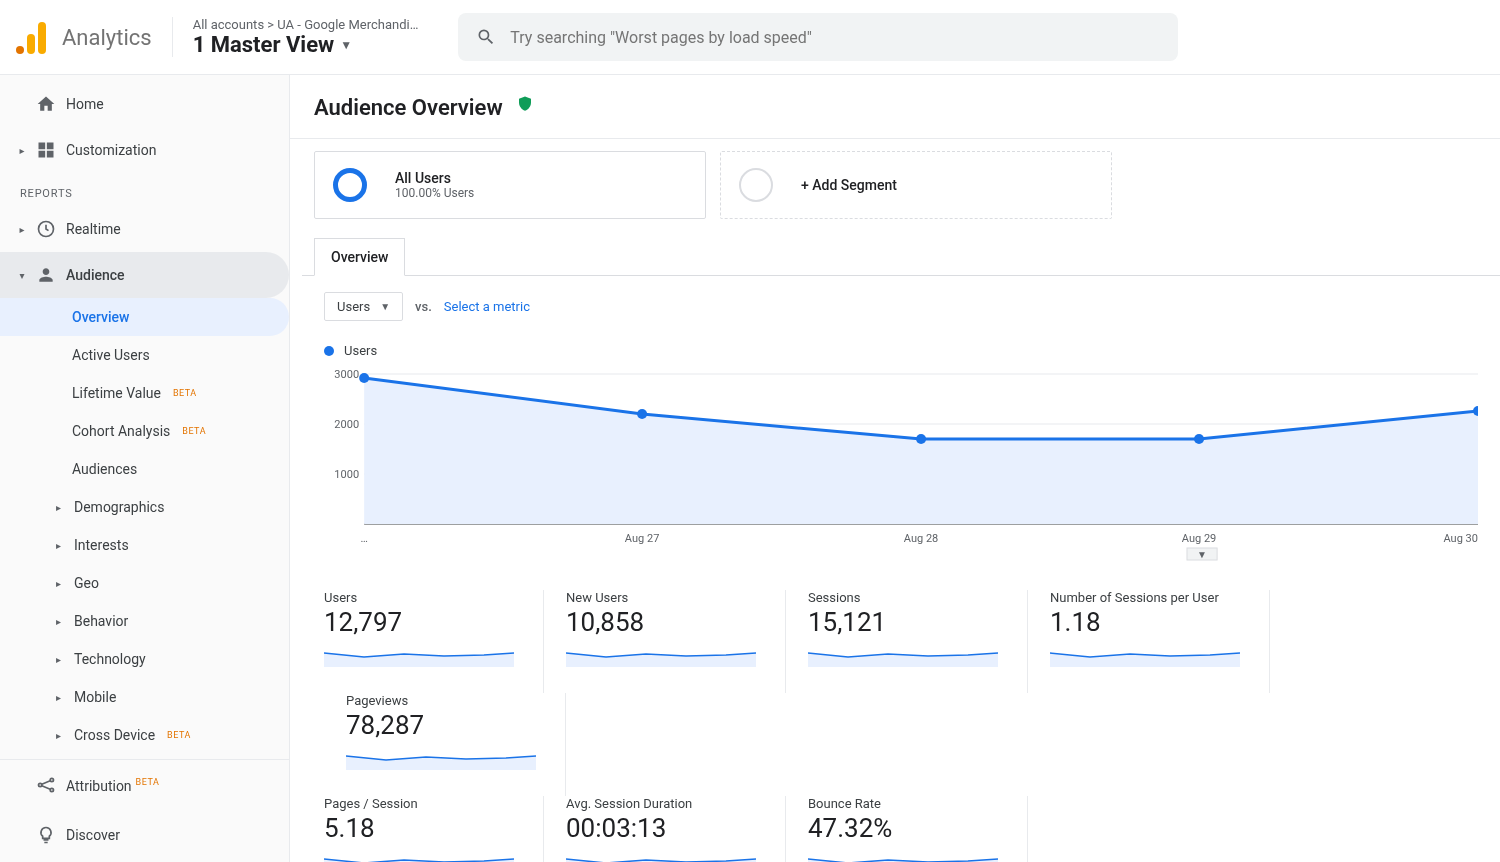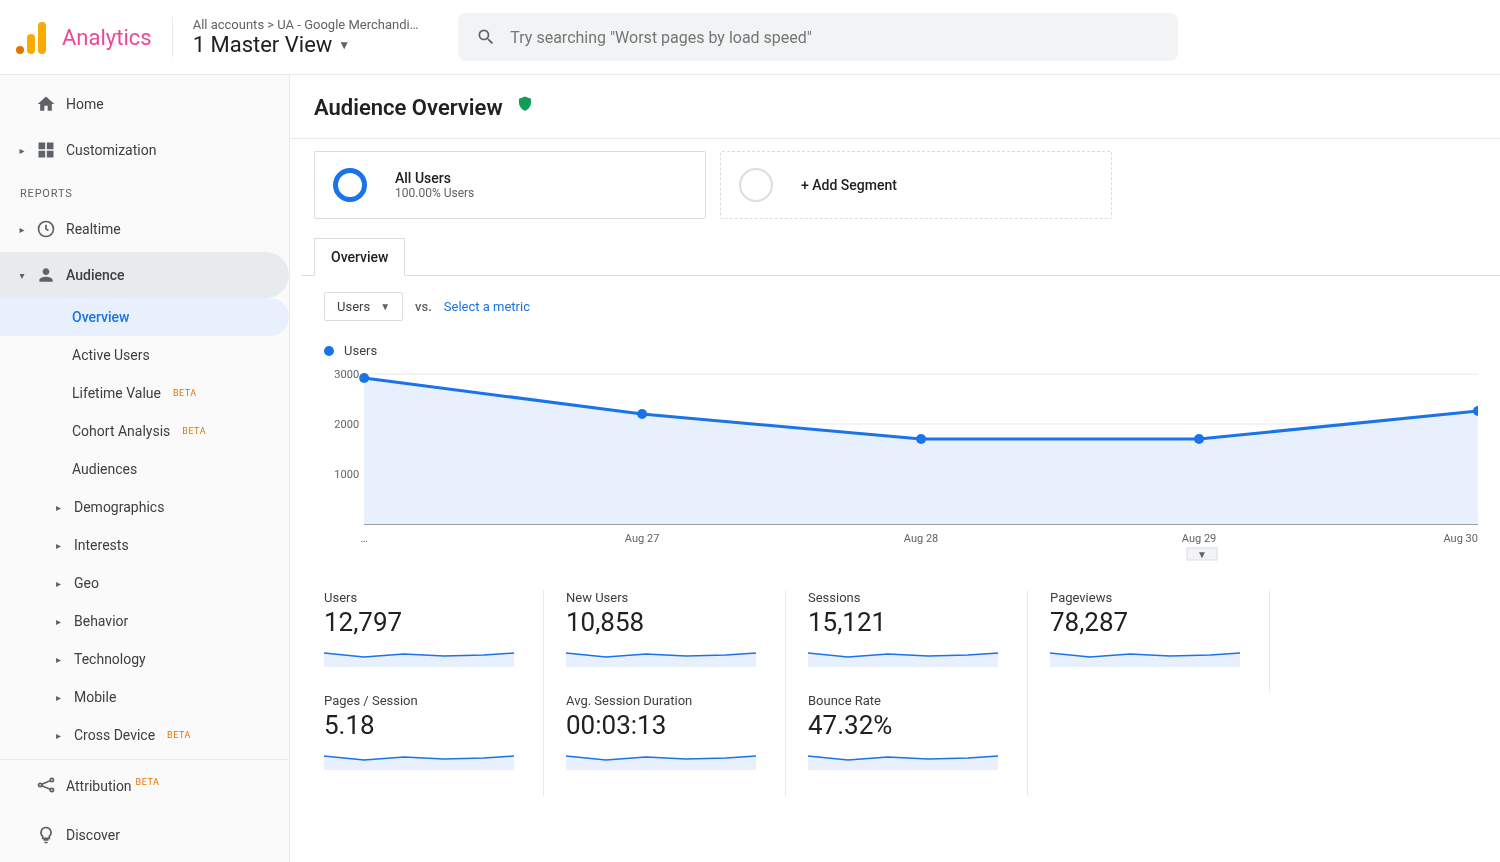--- a/index.html
+++ b/index.html
@@ -5,25 +5,25 @@
     * { margin: 0; padding: 0; box-sizing: border-box; font-family: Roboto, Arial, sans-serif; }
     body { background: #fff; color: #3c4043; font-size: 14px; }
 
     .topbar { display: flex; align-items: center; height: 75px; border-bottom: 1px solid #e8eaed; padding: 0 16px; }
     .ga-logo { display: flex; align-items: center; margin-right: 20px; }
     .ga-logo-mark { width: 34px; height: 34px; position: relative; margin-right: 12px; }
     .ga-logo-mark .bar { position: absolute; bottom: 0; border-radius: 4px; }
     .ga-logo-mark .b1 { left: 0; width: 8px; height: 8px; background: #e37400; }
     .ga-logo-mark .b2 { left: 11px; width: 8px; height: 20px; background: #f9ab00; }
     .ga-logo-mark .b3 { left: 22px; width: 8px; height: 32px; background: #f9ab00; }
-    .ga-logo-text { font-size: 22px; color: #ec4899; }
+    .ga-logo-text { font-size: 22px; color: #737373; }
 
     .crumbs { display: flex; flex-direction: column; justify-content: center; border-left: 1px solid #e8eaed; padding-left: 20px; }
     .crumbs-row1 { font-size: 13px; color: #5f6368; }
-    .crumbs-row2 { font-size: 22px; color: #202124; display: flex; align-items: center; gap: 6px; }
+    .crumbs-row2 { font-size: 22px; color: #202124; display: flex; align-items: center; gap: 6px; font-weight: bold; }
     .crumbs-row2 .tri { font-size: 12px; color: #5f6368; }
 
     .searchbar { margin-left: 40px; display: flex; align-items: center; background: #f1f3f4; border-radius: 8px; height: 48px; width: 720px; padding: 0 18px; color: #5f6368; }
     .searchbar svg { margin-right: 14px; }
     .searchbar input { border: none; background: transparent; font-size: 16px; color: #5f6368; flex: 1; outline: none; }
 
     .layout { display: flex; height: calc(100vh - 75px); }
 
     .sidebar { width: 290px; background: #fafafa; border-right: 1px solid #e8eaed; padding-top: 6px; overflow: hidden; position: relative; }
     .sidebar .navitem { display: flex; align-items: center; height: 46px; padding: 0 18px; color: #3c4043; cursor: pointer; font-size: 14px; gap: 10px; }
@@ -319,20 +319,28 @@
           </div>
           <div class="scorecard">
             <div class="sc-label">Sessions</div>
             <div class="sc-value">15,121</div>
             <svg class="spark" viewBox="0 0 190 22" preserveAspectRatio="none">
               <path d="M0 8 L40 12 L80 9 L120 11 L160 10 L190 8 L190 22 L0 22 Z" fill="#e8f0fe"></path>
               <polyline points="0,8 40,12 80,9 120,11 160,10 190,8" fill="none" stroke="#1a73e8" stroke-width="1.5"></polyline>
             </svg>
           </div>
           <div class="scorecard">
+            <div class="sc-label">Number of Sessions per User</div>
+            <div class="sc-value">1.18</div>
+            <svg class="spark" viewBox="0 0 190 22" preserveAspectRatio="none">
+              <path d="M0 8 L40 12 L80 9 L120 11 L160 10 L190 8 L190 22 L0 22 Z" fill="#e8f0fe"></path>
+              <polyline points="0,8 40,12 80,9 120,11 160,10 190,8" fill="none" stroke="#1a73e8" stroke-width="1.5"></polyline>
+            </svg>
+          </div>
+          <div class="scorecard">
             <div class="sc-label">Pageviews</div>
             <div class="sc-value">78,287</div>
             <svg class="spark" viewBox="0 0 190 22" preserveAspectRatio="none">
               <path d="M0 8 L40 12 L80 9 L120 11 L160 10 L190 8 L190 22 L0 22 Z" fill="#e8f0fe"></path>
               <polyline points="0,8 40,12 80,9 120,11 160,10 190,8" fill="none" stroke="#1a73e8" stroke-width="1.5"></polyline>
             </svg>
           </div>
           <div style="flex-basis: 100%; height: 0px;"></div>
           <div class="scorecard" style="margin-left: 0px;">
             <div class="sc-label">Pages / Session</div>

